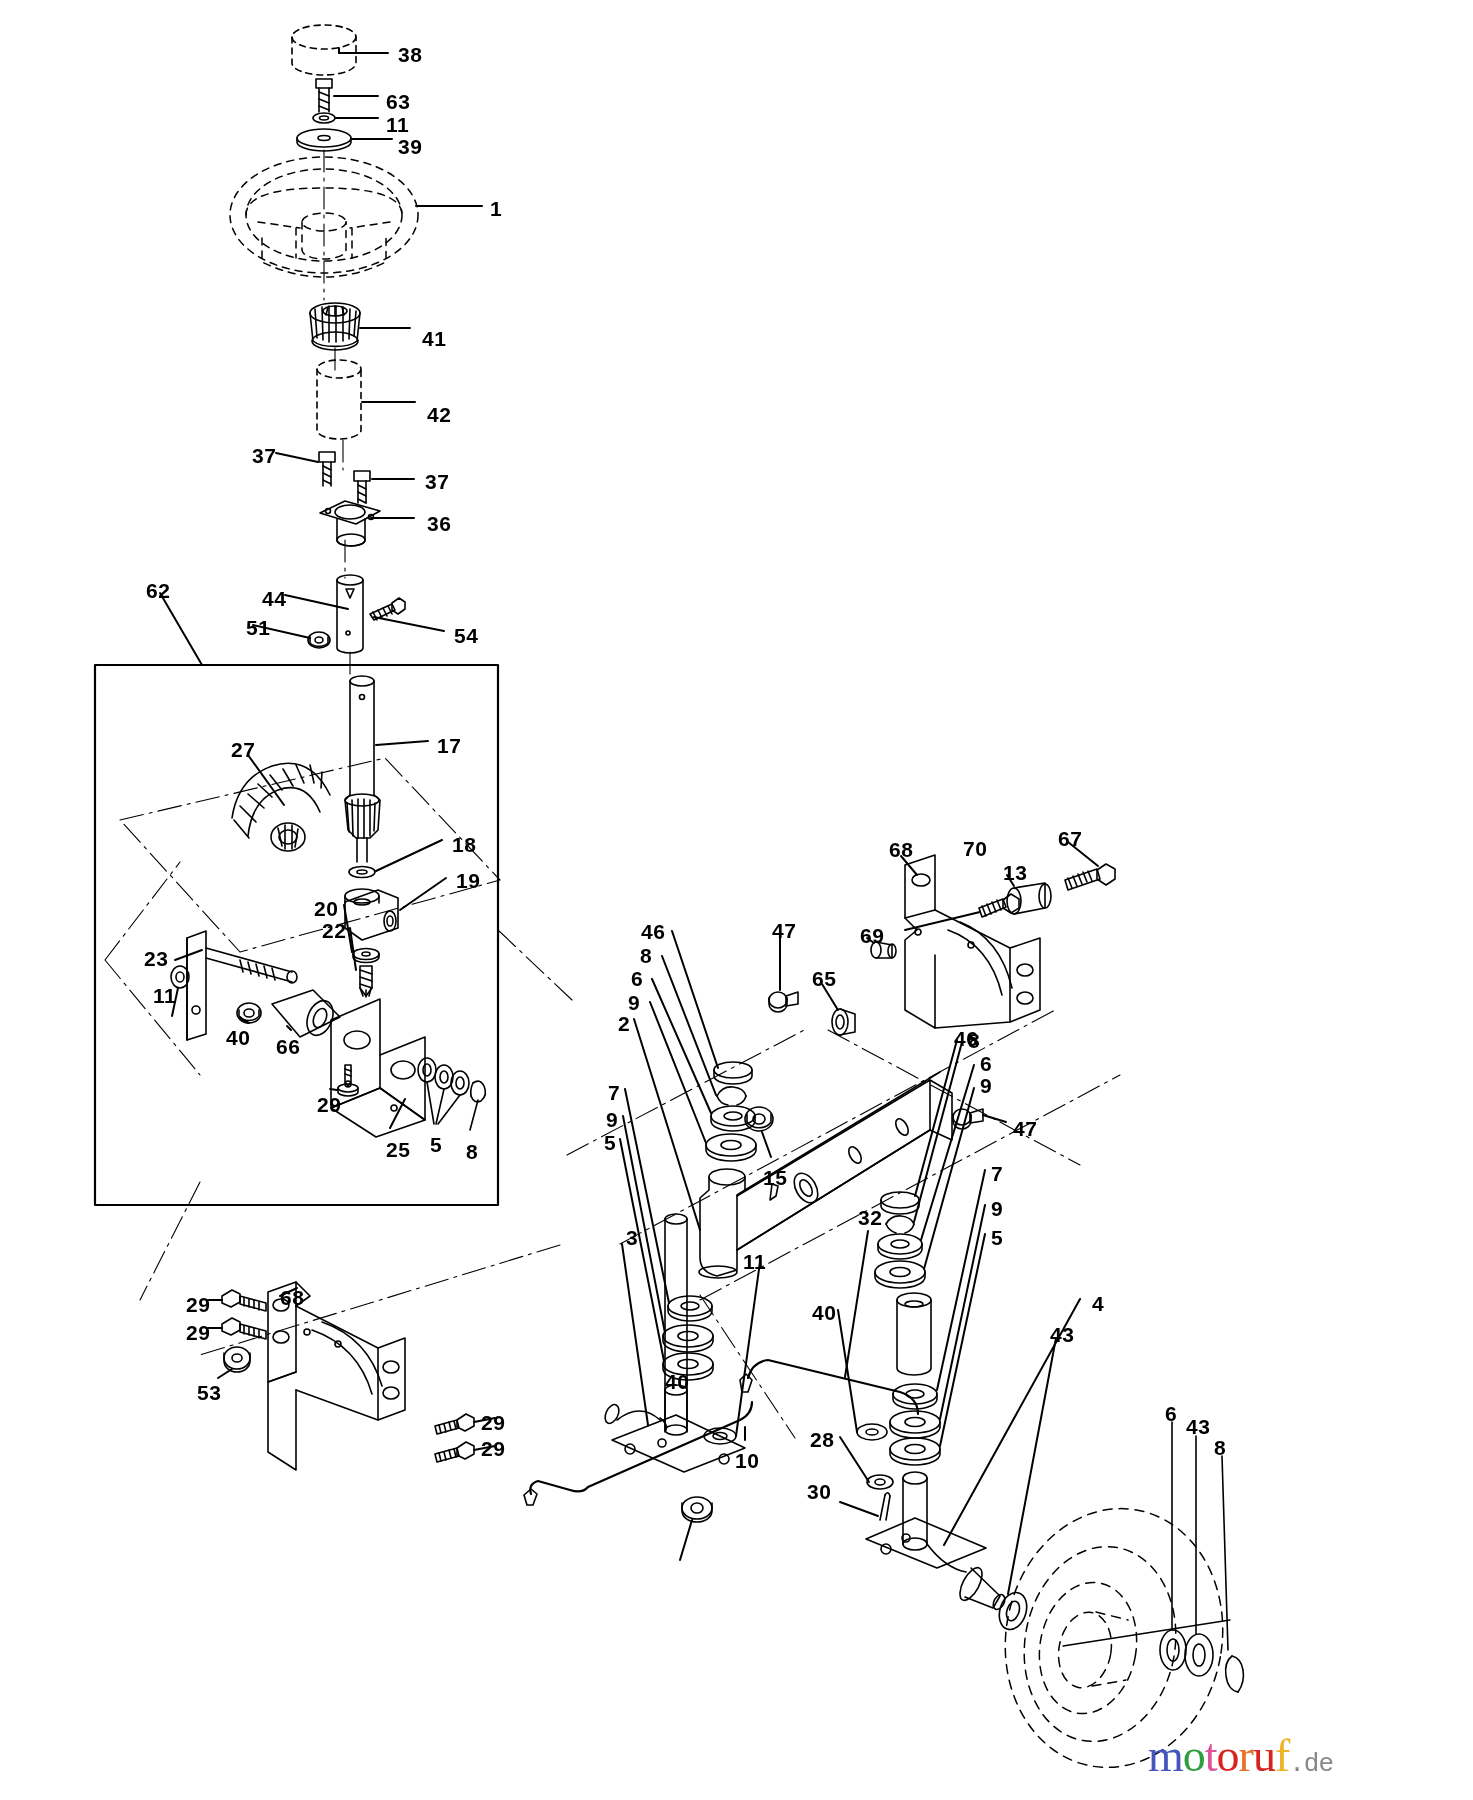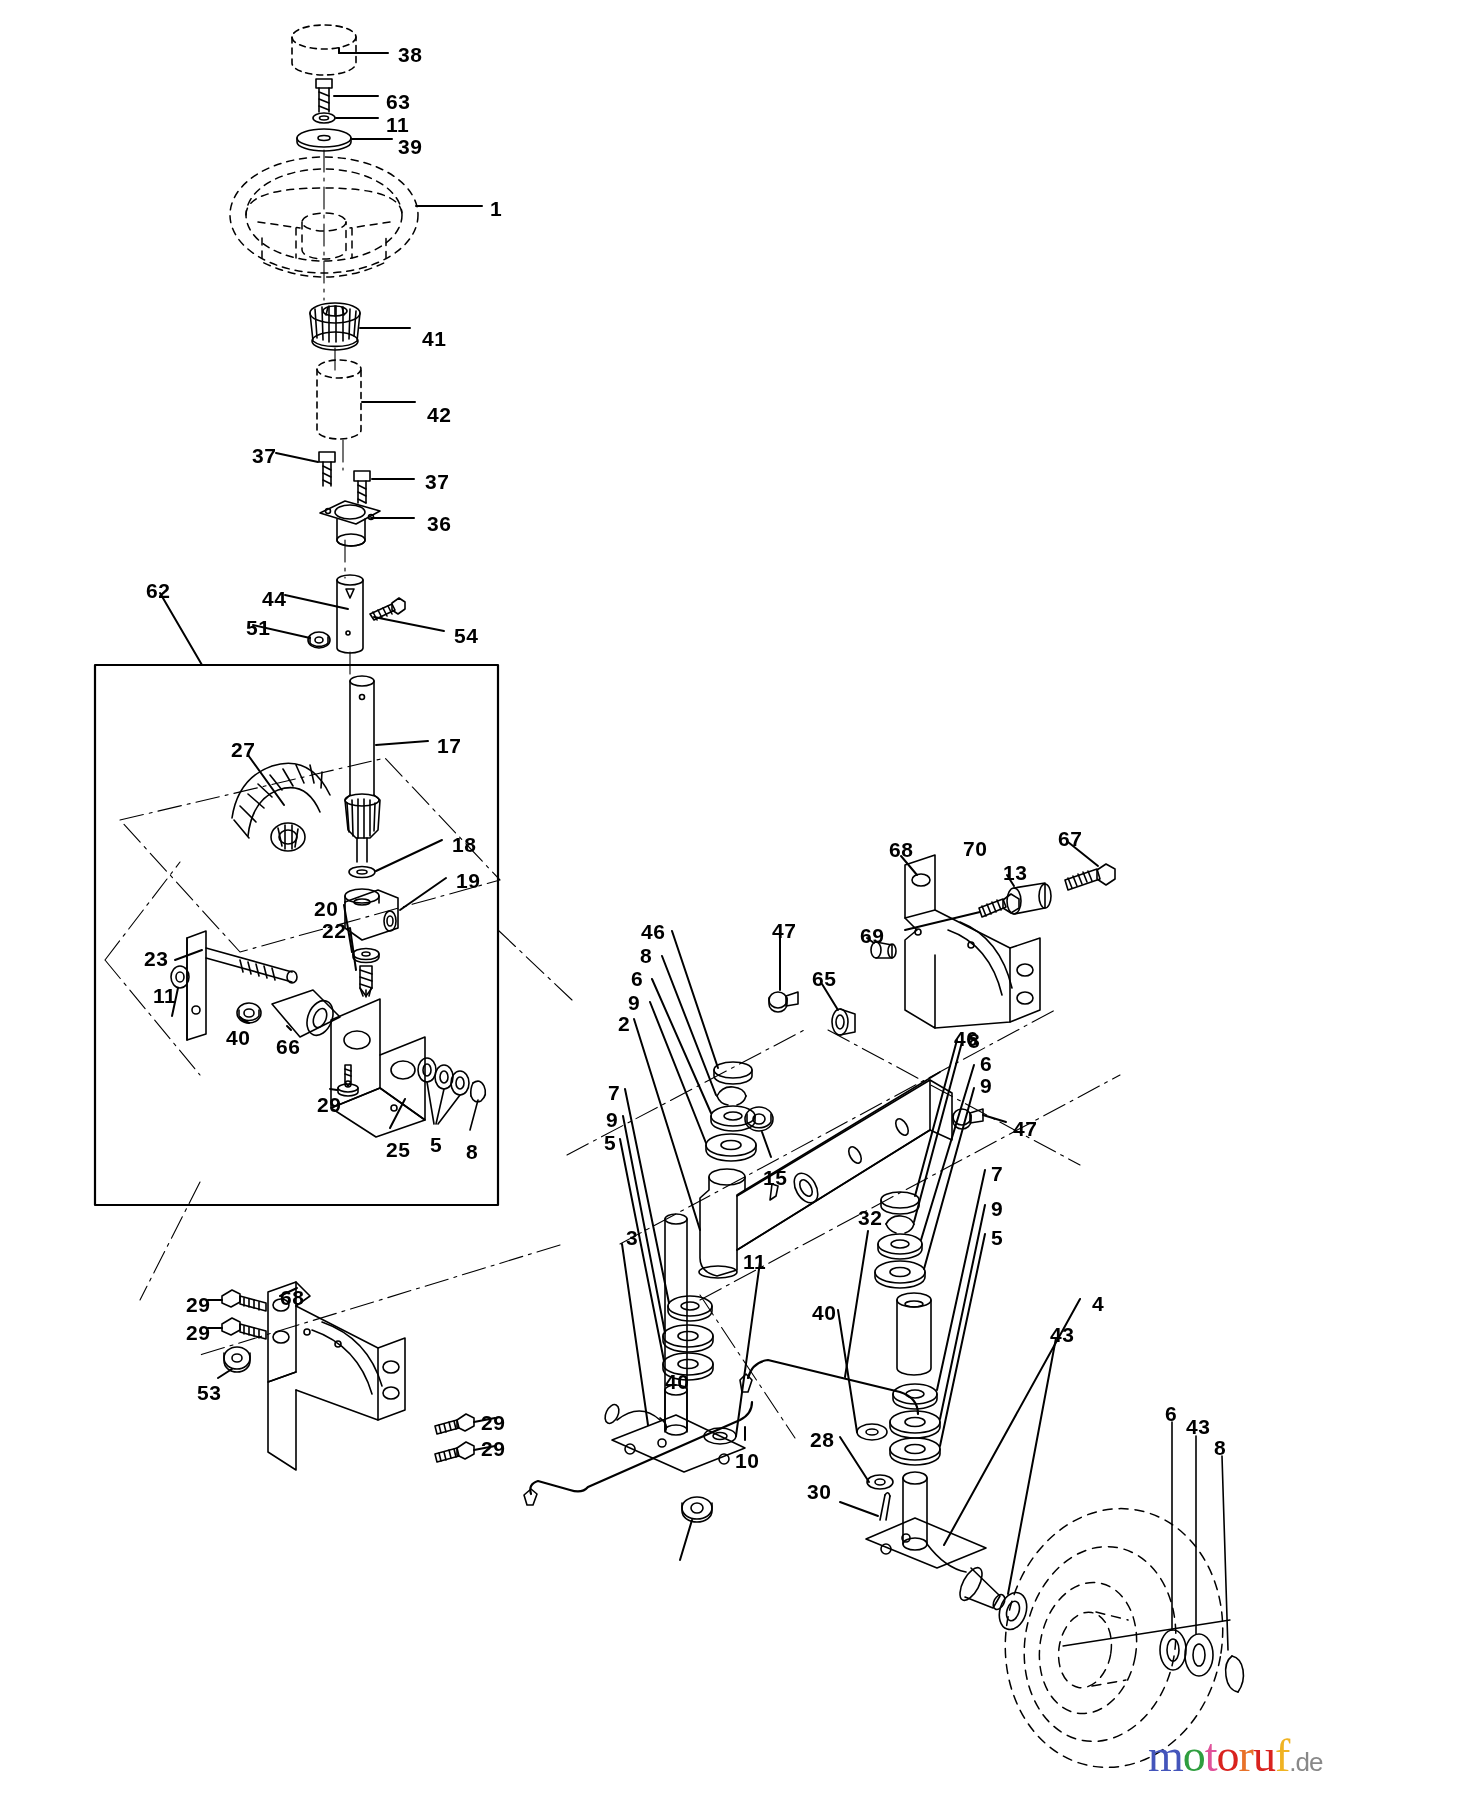--- a/index.html
+++ b/index.html
@@ -38,21 +38,21 @@
     left: 1148px;
     top: 1733px;
     font-family: "Liberation Serif", serif;
     font-size: 46px;
     letter-spacing: -1px;
     line-height: 1;
     white-space: nowrap;
   }
   #watermark span { display: inline; }
   .wm-dot {
-    font-family: Liberation Sans, sans-serif;
+    font-family: Liberation Mono, monospace;
     font-size: 26px;
     vertical-align: baseline;
   }
 </style>
 </head>
 <body>
 
 <div id="page">
 
   <svg id="diagram-svg" viewBox="0 0 1473 1800">

